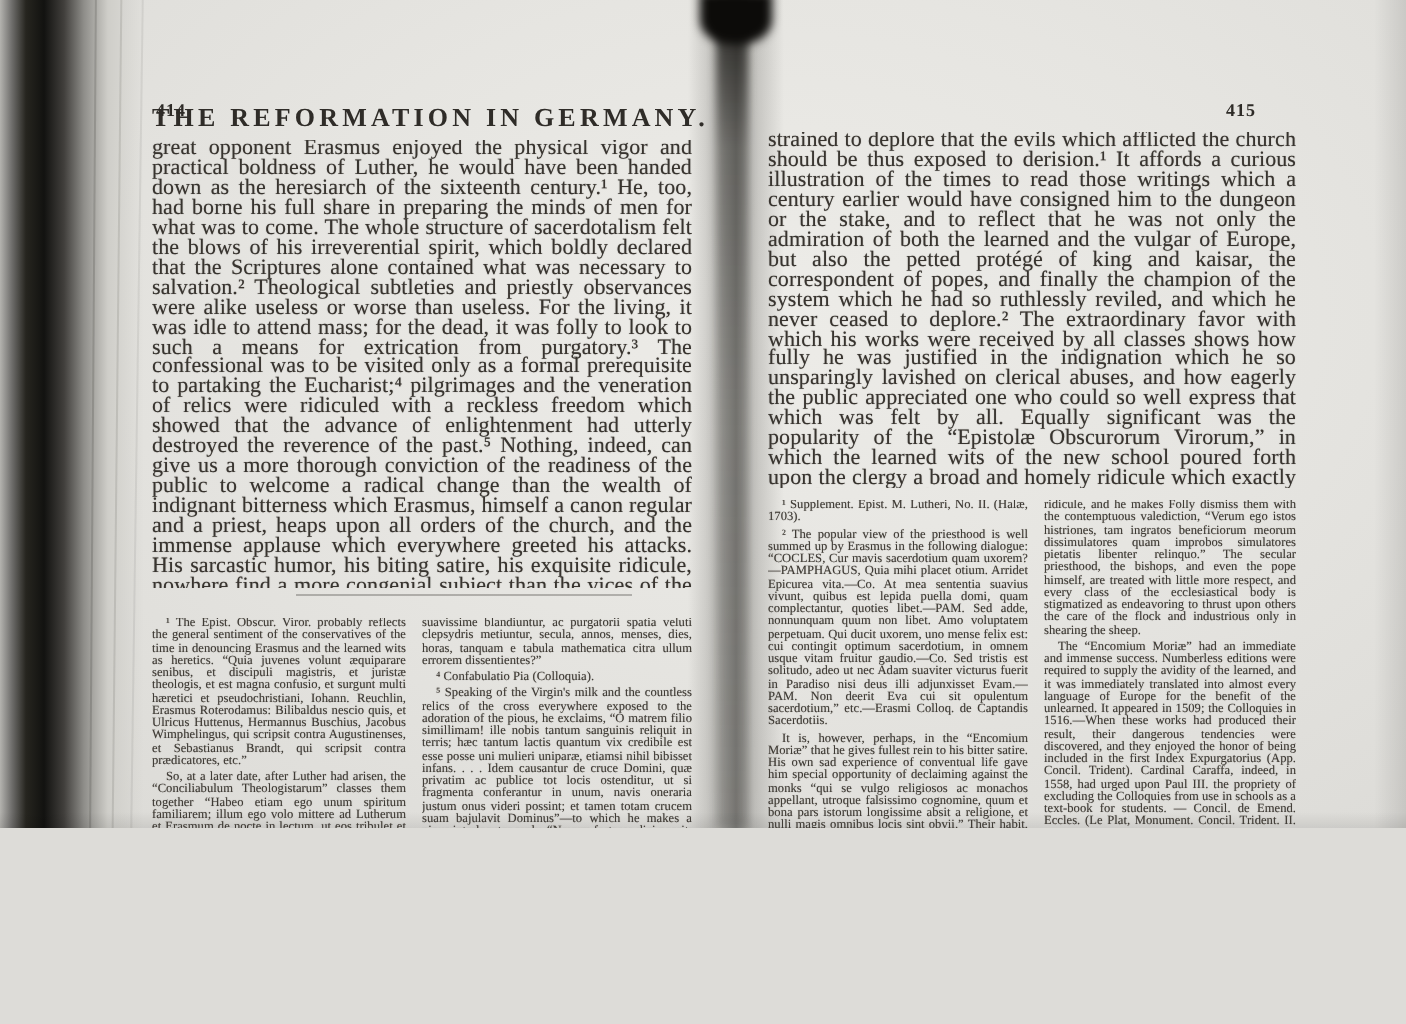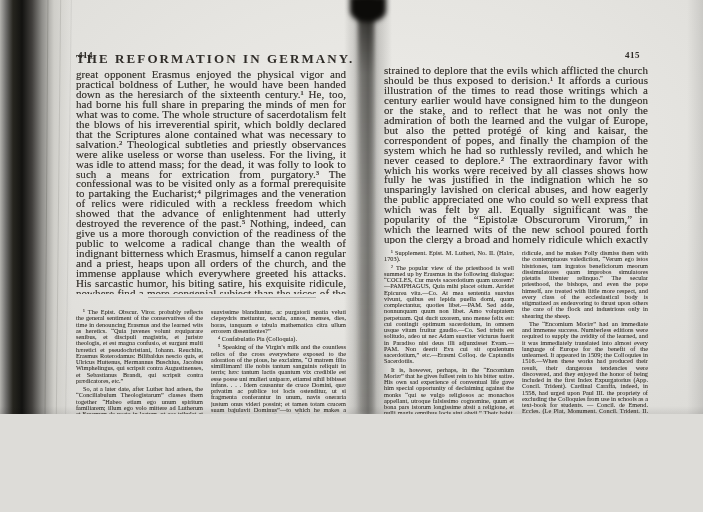--- a/index.html
+++ b/index.html
@@ -47,21 +47,21 @@
   }
   
   .page{position:absolute;top:50px;color:#38342f;}
   .page-left{left:76px;width:270px;}
   .page-right{left:384px;width:264px;}
   .pghead{position:relative;height:12px;}
   .pagenum{
     position:absolute;top:0;font-size:9px;font-weight:700;letter-spacing:.5px;color:#2e2b27;
   }
   .pagenum.pn-left{left:2px;}
-  .pagenum.pn-right{right:8px;}
+  .pagenum.pn-right{right:20px;}
   .running-title{
     display:block;text-align:center;font-size:13px;font-weight:700;
     letter-spacing:2.1px;color:#2f2c28;padding-top:1px;
     white-space:nowrap;
   }
   .body-text{
     text-align:justify;font-size:11px;line-height:9.95px;
     letter-spacing:.05px;overflow:hidden;
     text-shadow:0 0 .5px rgba(56,52,47,.55);
   }

